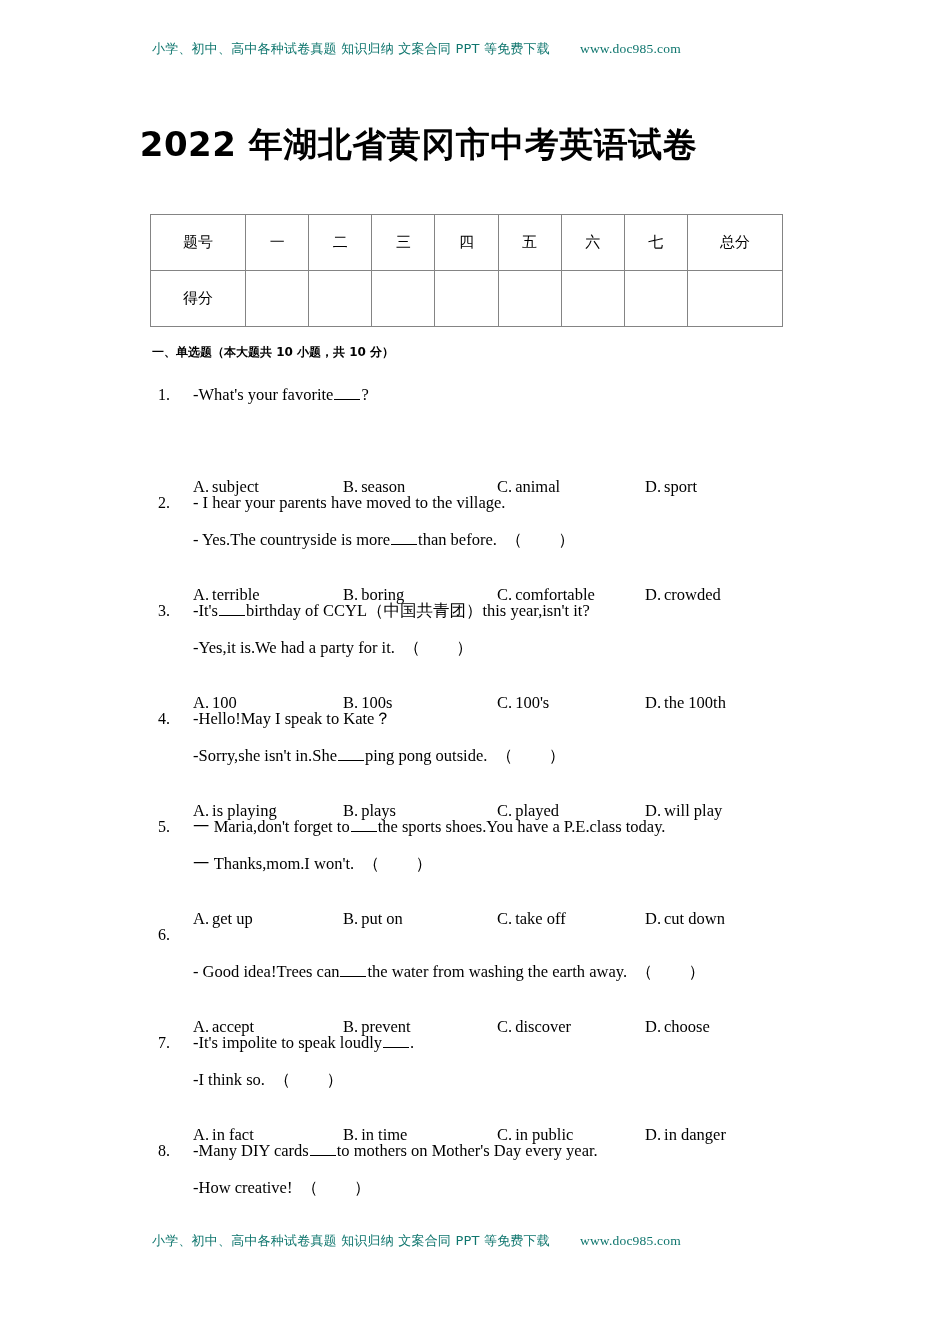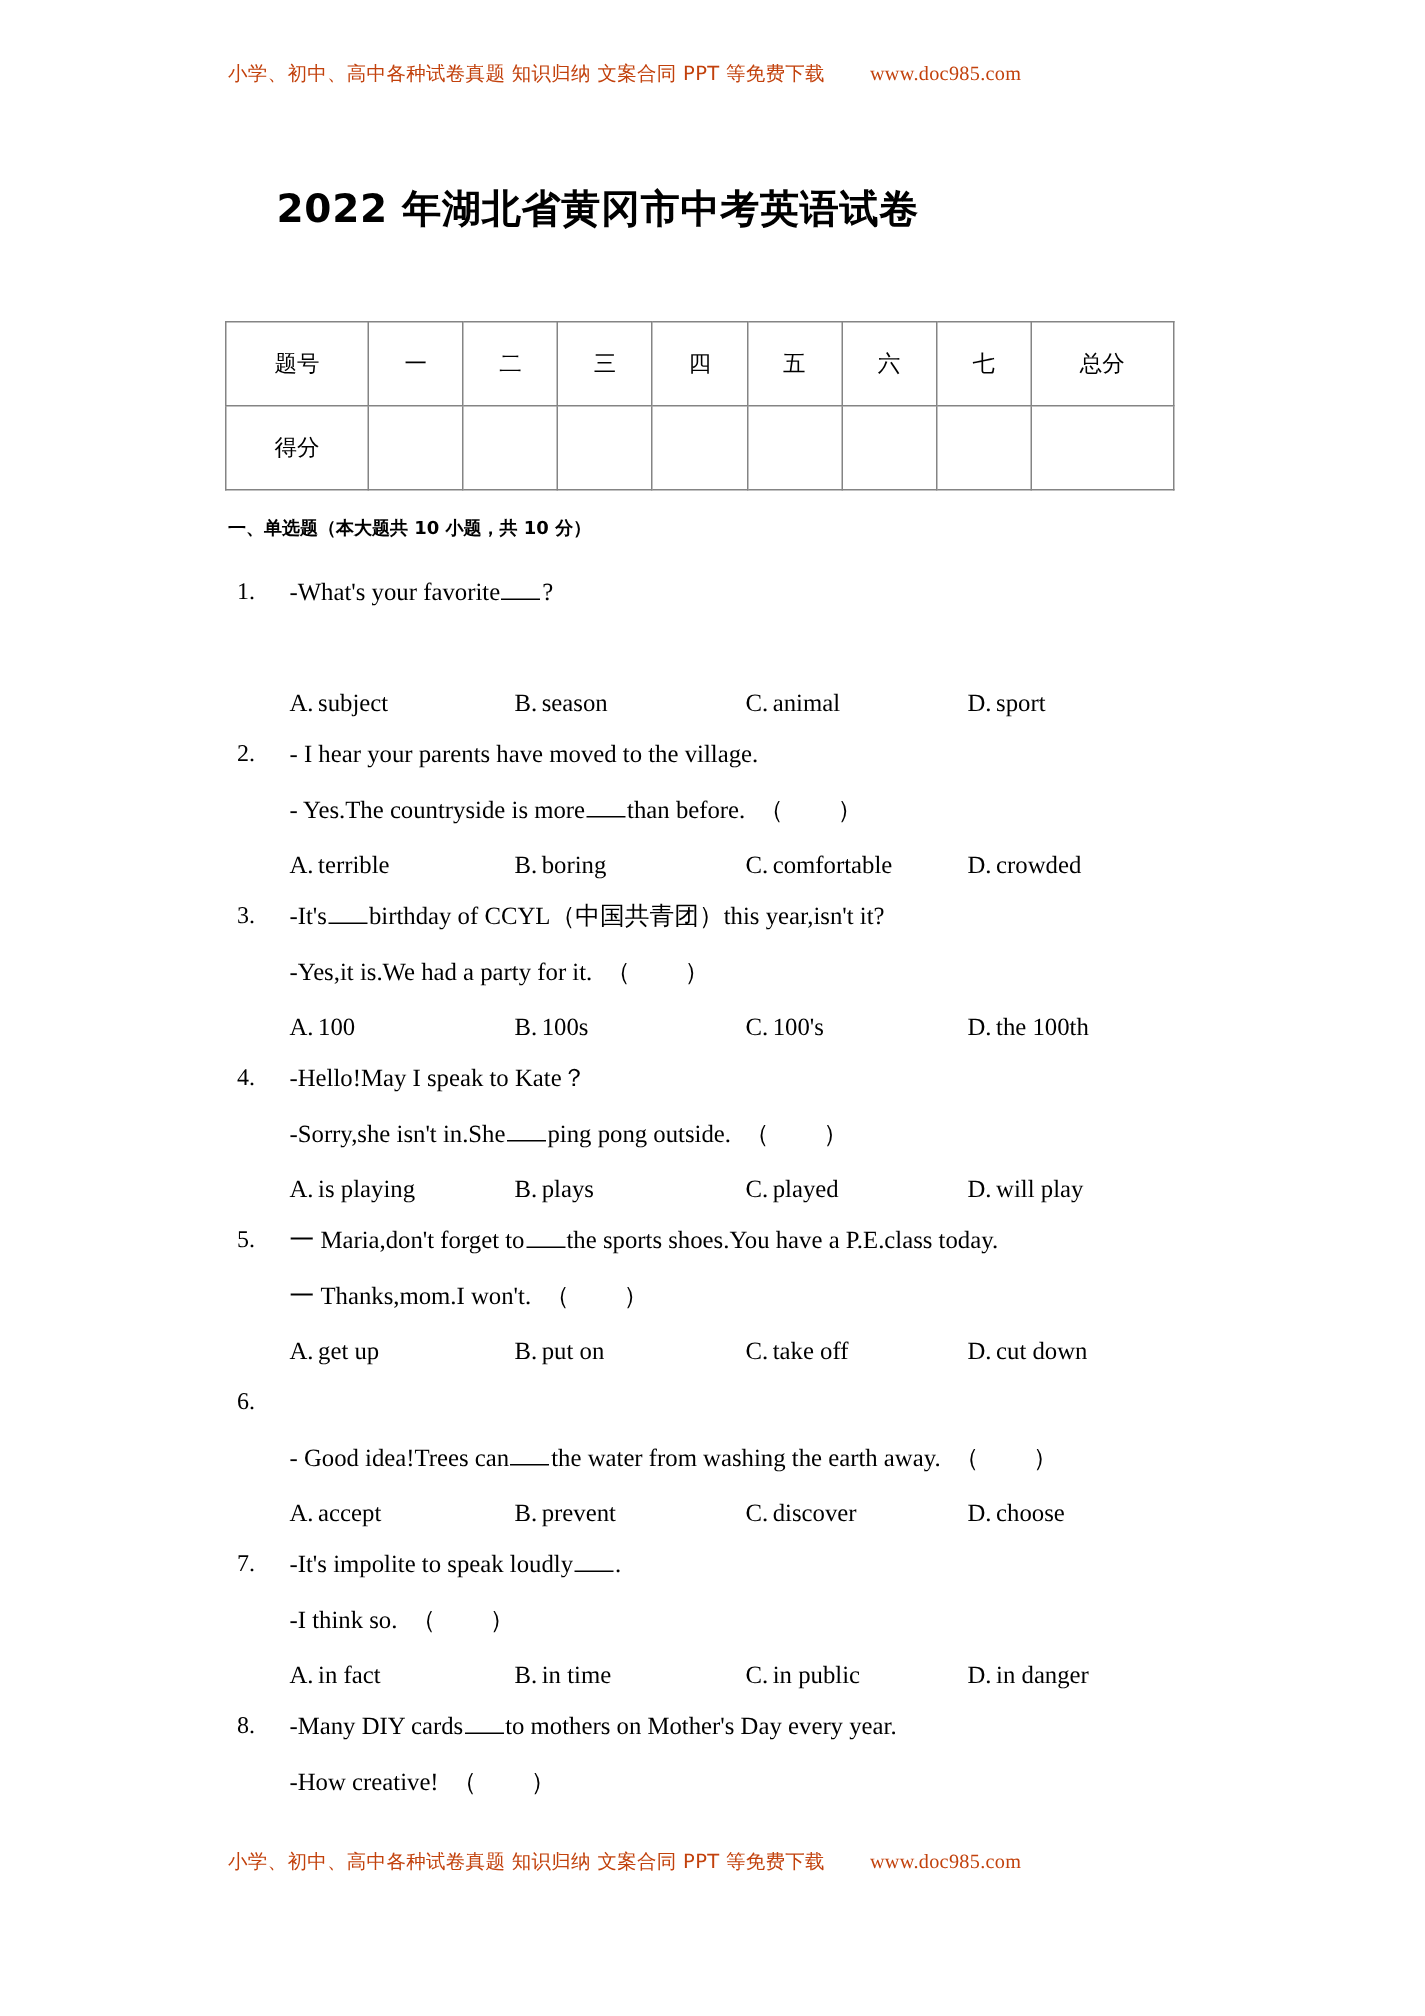--- a/index.html
+++ b/index.html
@@ -21,21 +21,21 @@
     inset: 0;
     padding: 0;
   }
 
   
   .running {
     position: absolute;
     left: 0;
     width: 950px;
     font-size: 13.5px;
-    color: #c2410c;
+    color: #0f766e;
     letter-spacing: .2px;
     white-space: nowrap;
   }
   .running-inner {
     margin-left: 152px;
     display: flex;
     align-items: baseline;
   }
   .running .cn { font-family: "DejaVu Sans", "Liberation Sans", sans-serif; font-size: 13px; }
   .running .url {
@@ -48,22 +48,23 @@
 
   
   .doc-title {
     position: absolute;
     top: 122px;
     left: 0;
     width: 797px;
     text-align: center;
     font-family: "DejaVu Sans", "Liberation Sans", sans-serif;
     font-weight: bold;
-    font-size: 26px;
+    font-size: 34px;
     letter-spacing: .5px;
+    padding-left: 20px;
   }
 
   
   .score-table {
     position: absolute;
     top: 214px;
     left: 150px;
     width: 633px;
     border-collapse: collapse;
     table-layout: fixed;
@@ -126,21 +127,21 @@
     width: 26px;
     margin: 0 1px;
     vertical-align: baseline;
   }
   .answer-paren {
     margin-left: 9px;
     letter-spacing: 1px;
   }
   .q-options {
     position: absolute;
-    top: 74px;
+    top: 92px;
     left: 0;
     width: 950px;
     height: 22px;
   }
   .opt {
     position: absolute;
     font-size: 16.5px;
     line-height: 22px;
     white-space: nowrap;
   }

